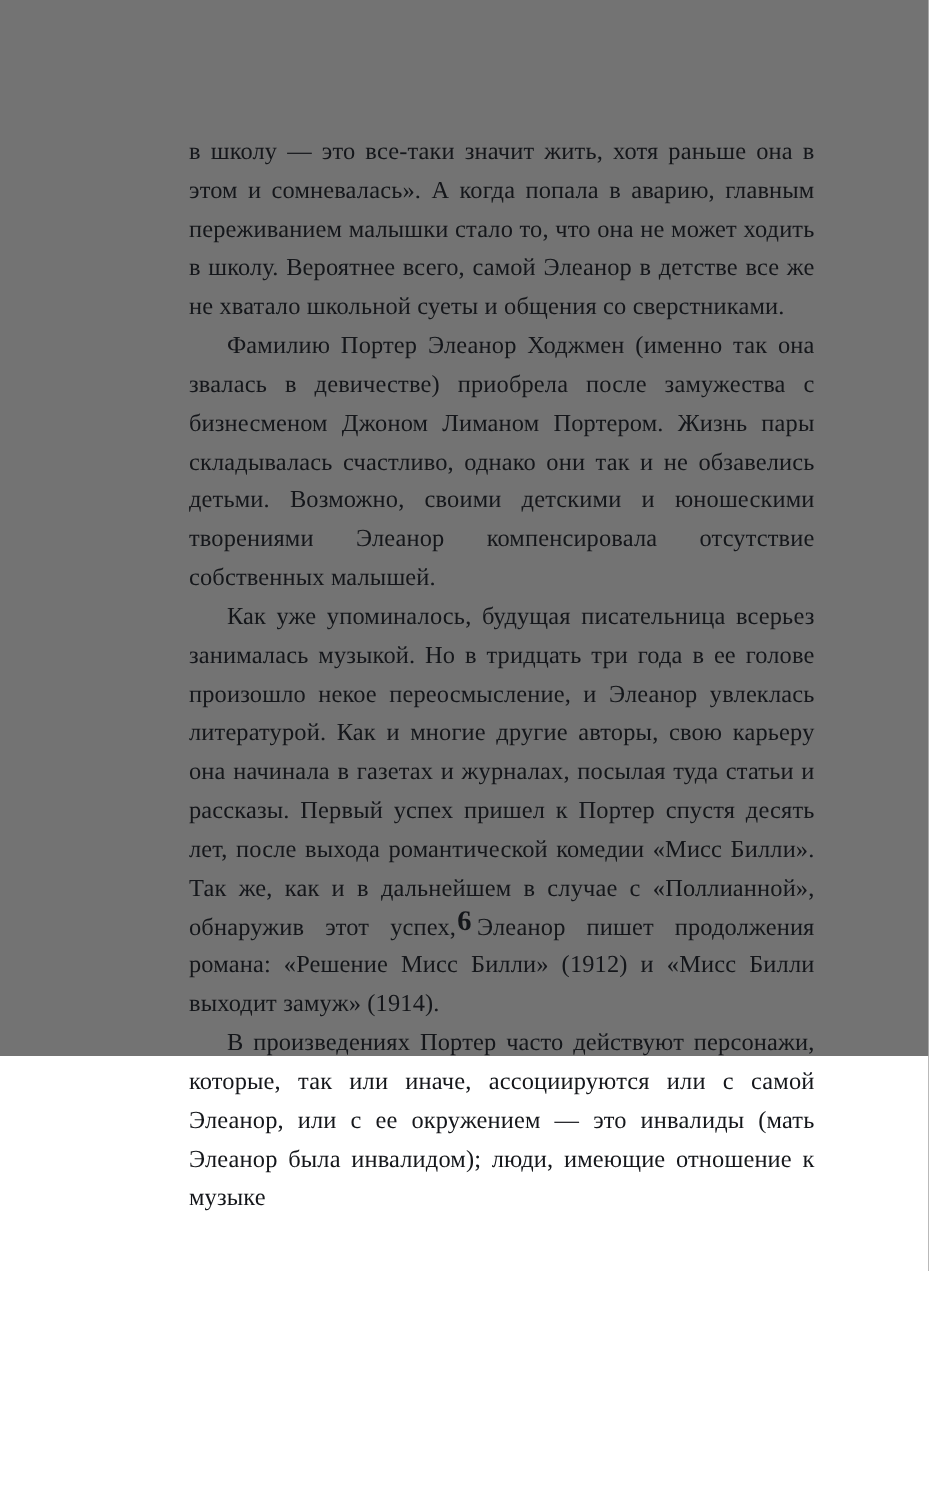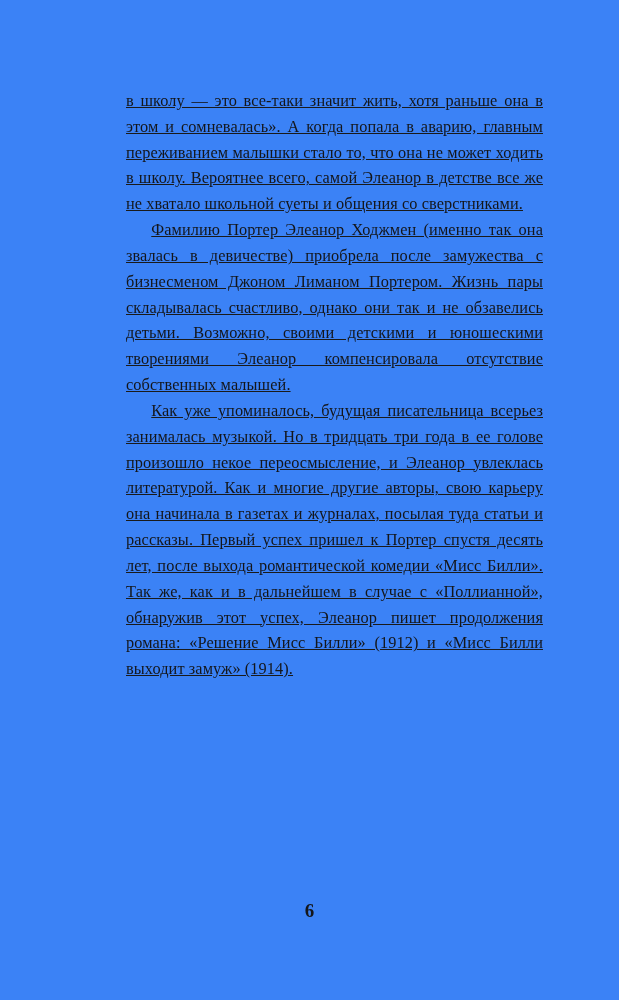--- a/index.html
+++ b/index.html
@@ -10,25 +10,24 @@
     width: 619px;
     height: 1000px;
     background: #ffffff;
     font-family: "Liberation Serif", serif;
     color: #1a1a1a;
     overflow: hidden;
   }
   .page {
     position: relative;
     width: 619px;
-    height: 1000px;
+    height: 704px;
     box-sizing: border-box;
     padding: 88px 76px 0 126px;
-    background: #3b82f6;
-    text-decoration: underline;
+    background: #737373;
   }
   .text-block {
     font-size: 16.3px;
     line-height: 1.585;
     text-align: justify;
     text-justify: inter-word;
     color: #14161a;
     letter-spacing: 0.1px;
   }
   .para {
@@ -51,15 +50,16 @@
   }
 </style>
 </head>
 <body>
 
 <div class="page">
   <div class="text-block">
     <p class="para first">в школу — это все-таки значит жить, хотя раньше она в этом и сомневалась». А когда попала в аварию, главным переживанием малышки стало то, что она не может ходить в школу. Вероятнее всего, самой Элеанор в детстве все же не хватало школьной суеты и общения со сверстниками.</p>
     <p class="para">Фамилию Портер Элеанор Ходжмен (именно так она звалась в девичестве) приобрела после замужества с бизнесменом Джоном Лиманом Портером. Жизнь пары складывалась счастливо, однако они так и не обзавелись детьми. Возможно, своими детскими и юношескими творениями Элеанор компенсировала отсутствие собственных малышей.</p>
     <p class="para">Как уже упоминалось, будущая писательница всерьез занималась музыкой. Но в тридцать три года в ее голове произошло некое переосмысление, и Элеанор увлеклась литературой. Как и многие другие авторы, свою карьеру она начинала в газетах и журналах, посылая туда статьи и рассказы. Первый успех пришел к Портер спустя десять лет, после выхода романтической комедии «Мисс Билли». Так же, как и в дальнейшем в случае с «Поллианной», обнаружив этот успех, Элеанор пишет продолжения романа: «Решение Мисс Билли» (1912) и «Мисс Билли выходит замуж» (1914).</p>
+    <p class="para">В произведениях Портер часто действуют персонажи, которые, так или иначе, ассоциируются или с самой Элеанор, или с ее окружением — это инвалиды (мать Элеанор была инвалидом); люди, имеющие отношение к музыке</p>
   </div>
   <div class="page-number">6</div>
 </div>
 
 </body></html>

